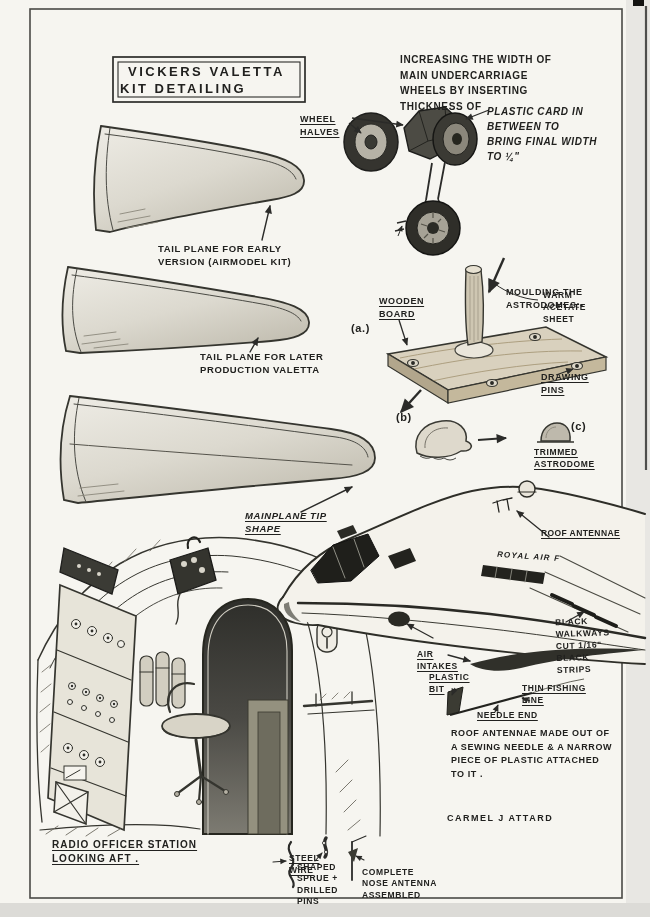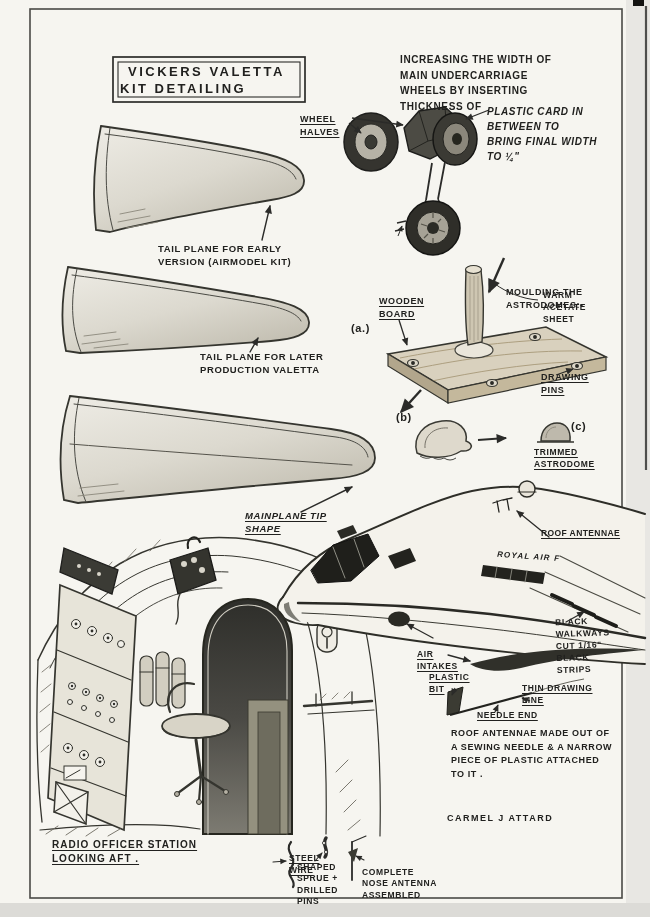--- a/index.html
+++ b/index.html
@@ -295,21 +295,21 @@
 <div class="lbl ul ctr" style="left:534px;top:447px;width:76px;font-size:8.5px;">TRIMMED ASTRODOME</div>
 
 <div class="lbl ul ctr" style="left:245px;top:509px;width:92px;font-style:italic;">MAINPLANE TIP SHAPE</div>
 
 <div class="lbl ul" style="left:541px;top:528px;width:80px;font-size:8.5px;letter-spacing:.4px;">ROOF ANTENNAE</div>
 <div class="lbl" style="left:497px;top:551px;font-size:8px;letter-spacing:1.2px;transform:rotate(4deg);font-style:italic;">ROYAL AIR F</div>
 <div class="lbl ul ctr" style="left:417px;top:633px;width:50px;font-size:8.5px;margin-top:16px;">AIR INTAKES</div>
 <div class="lbl" style="left:556px;top:616px;width:64px;font-size:8.5px;transform:rotate(-2deg);">BLACK WALKWAYS CUT 1/16" BLACK STRIPS</div>
 
 <div class="lbl ul ctr" style="left:429px;top:672px;width:46px;font-size:8.5px;">PLASTIC BIT</div>
-<div class="lbl ul" style="left:522px;top:683px;width:74px;font-size:8.5px;">THIN DRAWING LINE</div>
+<div class="lbl ul" style="left:522px;top:683px;width:74px;font-size:8.5px;">THIN FISHING LINE</div>
 <div class="lbl ul" style="left:477px;top:710px;width:84px;font-size:8.5px;">NEEDLE END</div>
 <div class="lbl" style="left:451px;top:727px;width:164px;font-size:9px;line-height:1.5;">ROOF ANTENNAE MADE OUT OF A SEWING NEEDLE &amp; A NARROW PIECE OF PLASTIC ATTACHED TO IT .</div>
 
 <div class="lbl" style="left:447px;top:812px;font-size:9px;letter-spacing:1.5px;">CARMEL J ATTARD</div>
 
 <div class="lbl ul" style="left:52px;top:838px;width:170px;font-size:10px;letter-spacing:1px;">RADIO OFFICER STATION LOOKING AFT .</div>
 
 <div class="lbl ul ctr" style="left:247px;top:853px;width:42px;font-size:8.5px;margin-left:42px;">STEEL WIRE</div>
 <div class="lbl" style="left:297px;top:862px;width:54px;font-size:8.5px;line-height:1.35;">SHAPED SPRUE + DRILLED PINS</div>
 <div class="lbl" style="left:362px;top:853px;width:76px;font-size:8.5px;line-height:1.35;margin-top:14px;">COMPLETE NOSE ANTENNA ASSEMBLED</div>

